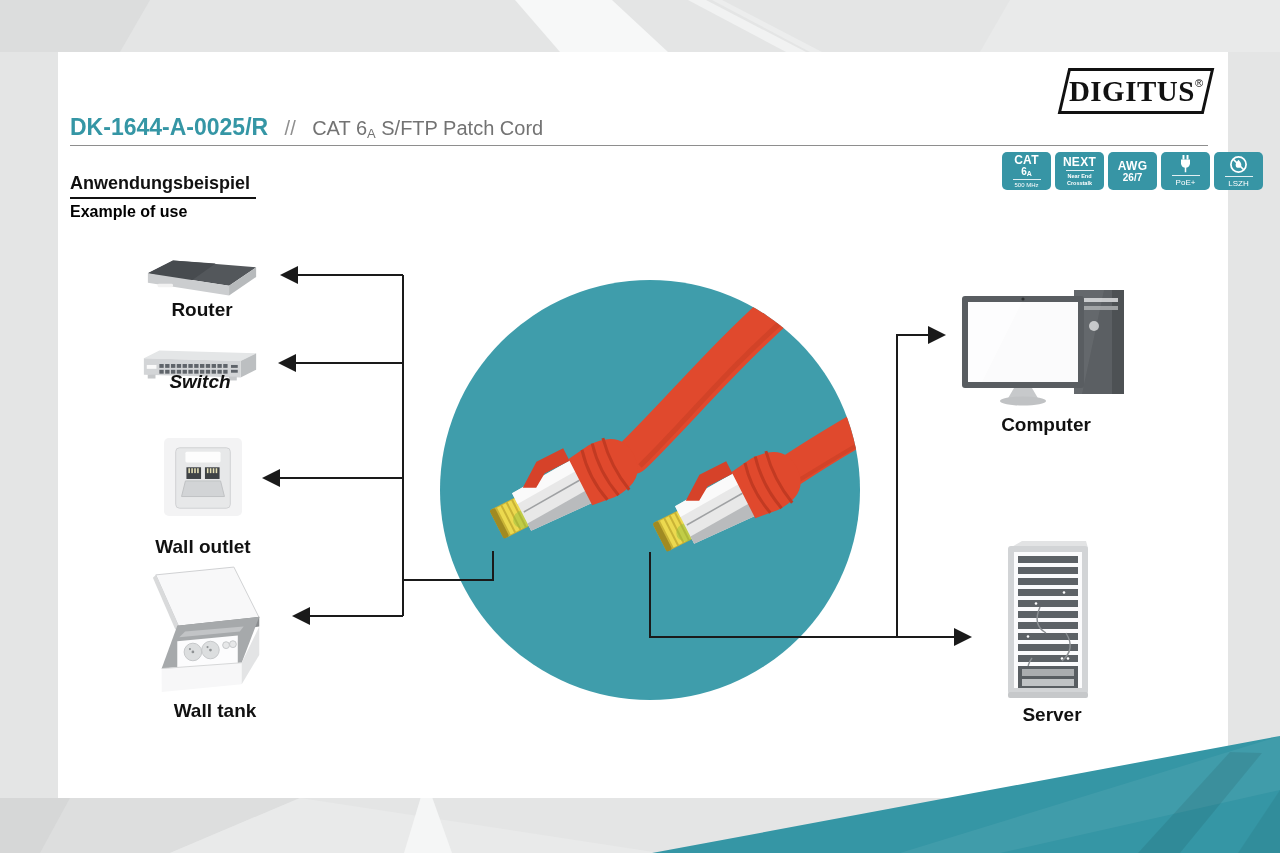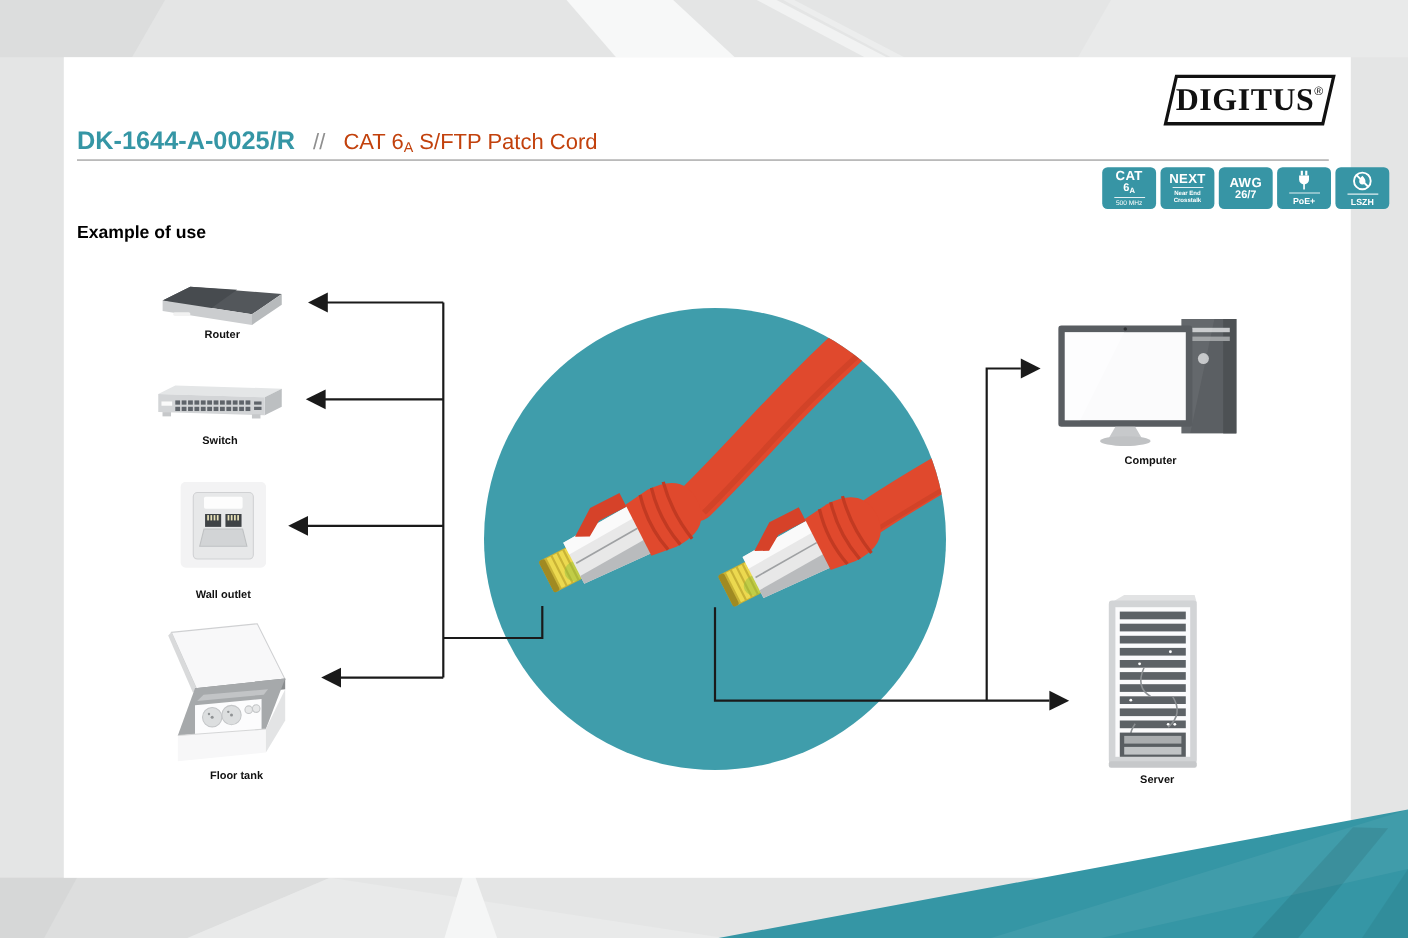--- a/index.html
+++ b/index.html
@@ -17,43 +17,43 @@
   .logo-box{width:146px;height:46px;border:3px solid #111;transform:skewX(-13deg);
             display:flex;align-items:center;justify-content:center;background:#fff;}
   .logo-text{transform:skewX(13deg);font-family:"Liberation Serif",serif;font-weight:bold;
              font-size:29px;color:#111;letter-spacing:.5px;white-space:nowrap;}
   .logo-reg{font-size:11px;vertical-align:14px;font-family:"Liberation Sans",sans-serif;font-weight:normal;}
 
   
   .title-row{position:absolute;left:70px;top:114px;z-index:2;white-space:nowrap;}
   .p-code{font-size:23px;font-weight:bold;color:#3596a5;margin-top:32px;}
   .p-sep{font-size:20px;color:#8f8f8f;margin:0 12px;}
-  .p-name{font-size:20px;color:#c2410c;}
+  .p-name{font-size:20px;color:#737373;}
   .subA{font-size:13px;vertical-align:-3px;}
   .rule{position:absolute;left:70px;top:145px;width:1138px;border-top:1.5px solid #8e8e8e;z-index:2;}
 
   .heading-de{position:absolute;left:70px;top:173px;font-size:18px;font-weight:bold;color:#111;
               border-bottom:2px solid #111;padding:0 6px 3px 0;z-index:2;}
   .heading-en{position:absolute;left:70px;top:203px;font-size:16px;font-weight:bold;color:#000000;z-index:2;}
 
   
   .badges{position:absolute;left:1002px;top:152px;display:flex;gap:4px;z-index:2;}
   .badge{width:49px;height:38px;background:#3795a5;border-radius:5px;color:#fff;
          display:flex;flex-direction:column;align-items:center;justify-content:center;
          text-align:center;line-height:1;overflow:hidden;}
   .b-big{font-size:12px;font-weight:bold;letter-spacing:.3px;}
   .b-mid{font-size:10px;font-weight:bold;margin-top:1px;}
   .b-subA{font-size:7px;vertical-align:-1px;}
   .b-div{width:28px;border-top:1px solid rgba(255,255,255,.85);margin:2px 0;}
   .b-tiny{font-size:6px;}
   .b-small{font-size:5.5px;font-weight:bold;margin-top:1px;}
-  .b-label{font-size:8px;font-weight:bold;margin-top:1px;}
-
-  
-  .dev-label{position:absolute;text-align:center;font-weight:bold;font-size:10px;color:#111;z-index:2;}
+  .b-label{font-size:8px;font-weight:normal;margin-top:1px;}
+
+  
+  .dev-label{position:absolute;text-align:center;font-weight:bold;font-size:19px;color:#111;z-index:2;}
 
   
   .circle{position:absolute;left:440px;top:280px;width:420px;height:420px;border-radius:50%;
           background:#3f9dab;overflow:hidden;z-index:2;}
 
   .icon-wrap{position:absolute;z-index:2;}
   .overlay{z-index:3;}
   .wedge{z-index:5;}
 </style>
 </head>
@@ -82,20 +82,21 @@
     </div>
   </div>
 
   <div class="title-row">
     <span class="p-code">DK-1644-A-0025/R</span>
     <span class="p-sep">//</span>
     <span class="p-name"><span>CAT 6</span><span class="subA">A</span><span> S/FTP Patch Cord</span></span>
   </div>
   <div class="rule"></div>
 
+  <div class="heading-de">Anwendungsbeispiel</div>
   <div class="heading-en">Example of use</div>
 
   <div class="badges">
     <div class="badge">
       <div class="b-big">CAT</div>
       <div class="b-mid"><span>6</span><span class="b-subA">A</span></div>
       <div class="b-div"></div>
       <div class="b-tiny">500 MHz</div>
     </div>
     <div class="badge">
@@ -171,21 +172,21 @@
         <rect x="80" y="26" width="4.5" height="4"></rect>
           <rect x="86" y="26" width="4.5" height="4"></rect>
         <rect x="94" y="21" width="7" height="3"></rect>
           <rect x="94" y="26" width="7" height="3"></rect>
       </g>
       <rect x="7" y="21" width="10" height="4" fill="#fafafa"></rect>
       <rect x="8" y="31" width="8" height="4" fill="#c6c8ca"></rect>
       <rect x="92" y="33" width="8" height="4" fill="#c6c8ca"></rect>
     </svg>
   </div>
-  <div class="dev-label" style="left:140px;top:396px;width:120px;">Switch</div>
+  <div class="dev-label" style="left:140px;top:371px;width:120px;font-style:italic;">Switch</div>
 
   <div class="icon-wrap" style="left:164px;top:438px;">
     <svg width="78" height="80" viewBox="0 0 80 82">
       <rect x="0" y="0" width="80" height="80" rx="5" fill="#f3f3f4"></rect>
       <rect x="12" y="10" width="56" height="62" rx="4" fill="#e7e8e9" stroke="#d0d1d3"></rect>
       <rect x="22" y="14" width="36" height="11" rx="1.5" fill="#fdfdfd"></rect>
       <rect x="23" y="30" width="15" height="12" fill="#3f4346"></rect>
       <rect x="42" y="30" width="15" height="12" fill="#3f4346"></rect>
       <g fill="#e8e2b8">
         <rect x="25" y="31" width="1.6" height="5"></rect>
@@ -216,21 +217,21 @@
         <circle cx="43" cy="86" r="1.1" fill="#8f9294"></circle>
       <circle cx="64" cy="87" r="1.4" fill="#8f9294"></circle>
         <circle cx="61" cy="84" r="1.1" fill="#8f9294"></circle>
       <circle cx="80" cy="82" r="3.5" fill="#e7e8e9" stroke="#c4c6c8"></circle>
       <circle cx="87" cy="81" r="3.5" fill="#e7e8e9" stroke="#c4c6c8"></circle>
       <polygon points="14,106 96,100 96,122 14,130" fill="#f7f7f8"></polygon>
       <polygon points="96,100 114,63 114,92 96,122" fill="#e3e4e5"></polygon>
       <line x1="14" y1="106" x2="96" y2="100" stroke="#d5d6d7"></line>
     </svg>
   </div>
-  <div class="dev-label" style="left:155px;top:700px;width:120px;">Floor tank</div>
+  <div class="dev-label" style="left:155px;top:700px;width:120px;">Wall tank</div>
 
   <div class="circle">
     <svg width="420" height="420" viewBox="0 0 420 420">
       <defs>
         <g id="plug">
           <rect x="-6" y="-16" width="30" height="32" rx="3" fill="#c9b336"></rect>
           <rect x="-6" y="-16" width="6" height="32" rx="2" fill="#a08a22"></rect>
           <g fill="#ecd94f">
             <rect x="2" y="-15" width="4" height="30"></rect>
               <rect x="8" y="-15" width="4" height="30"></rect>

